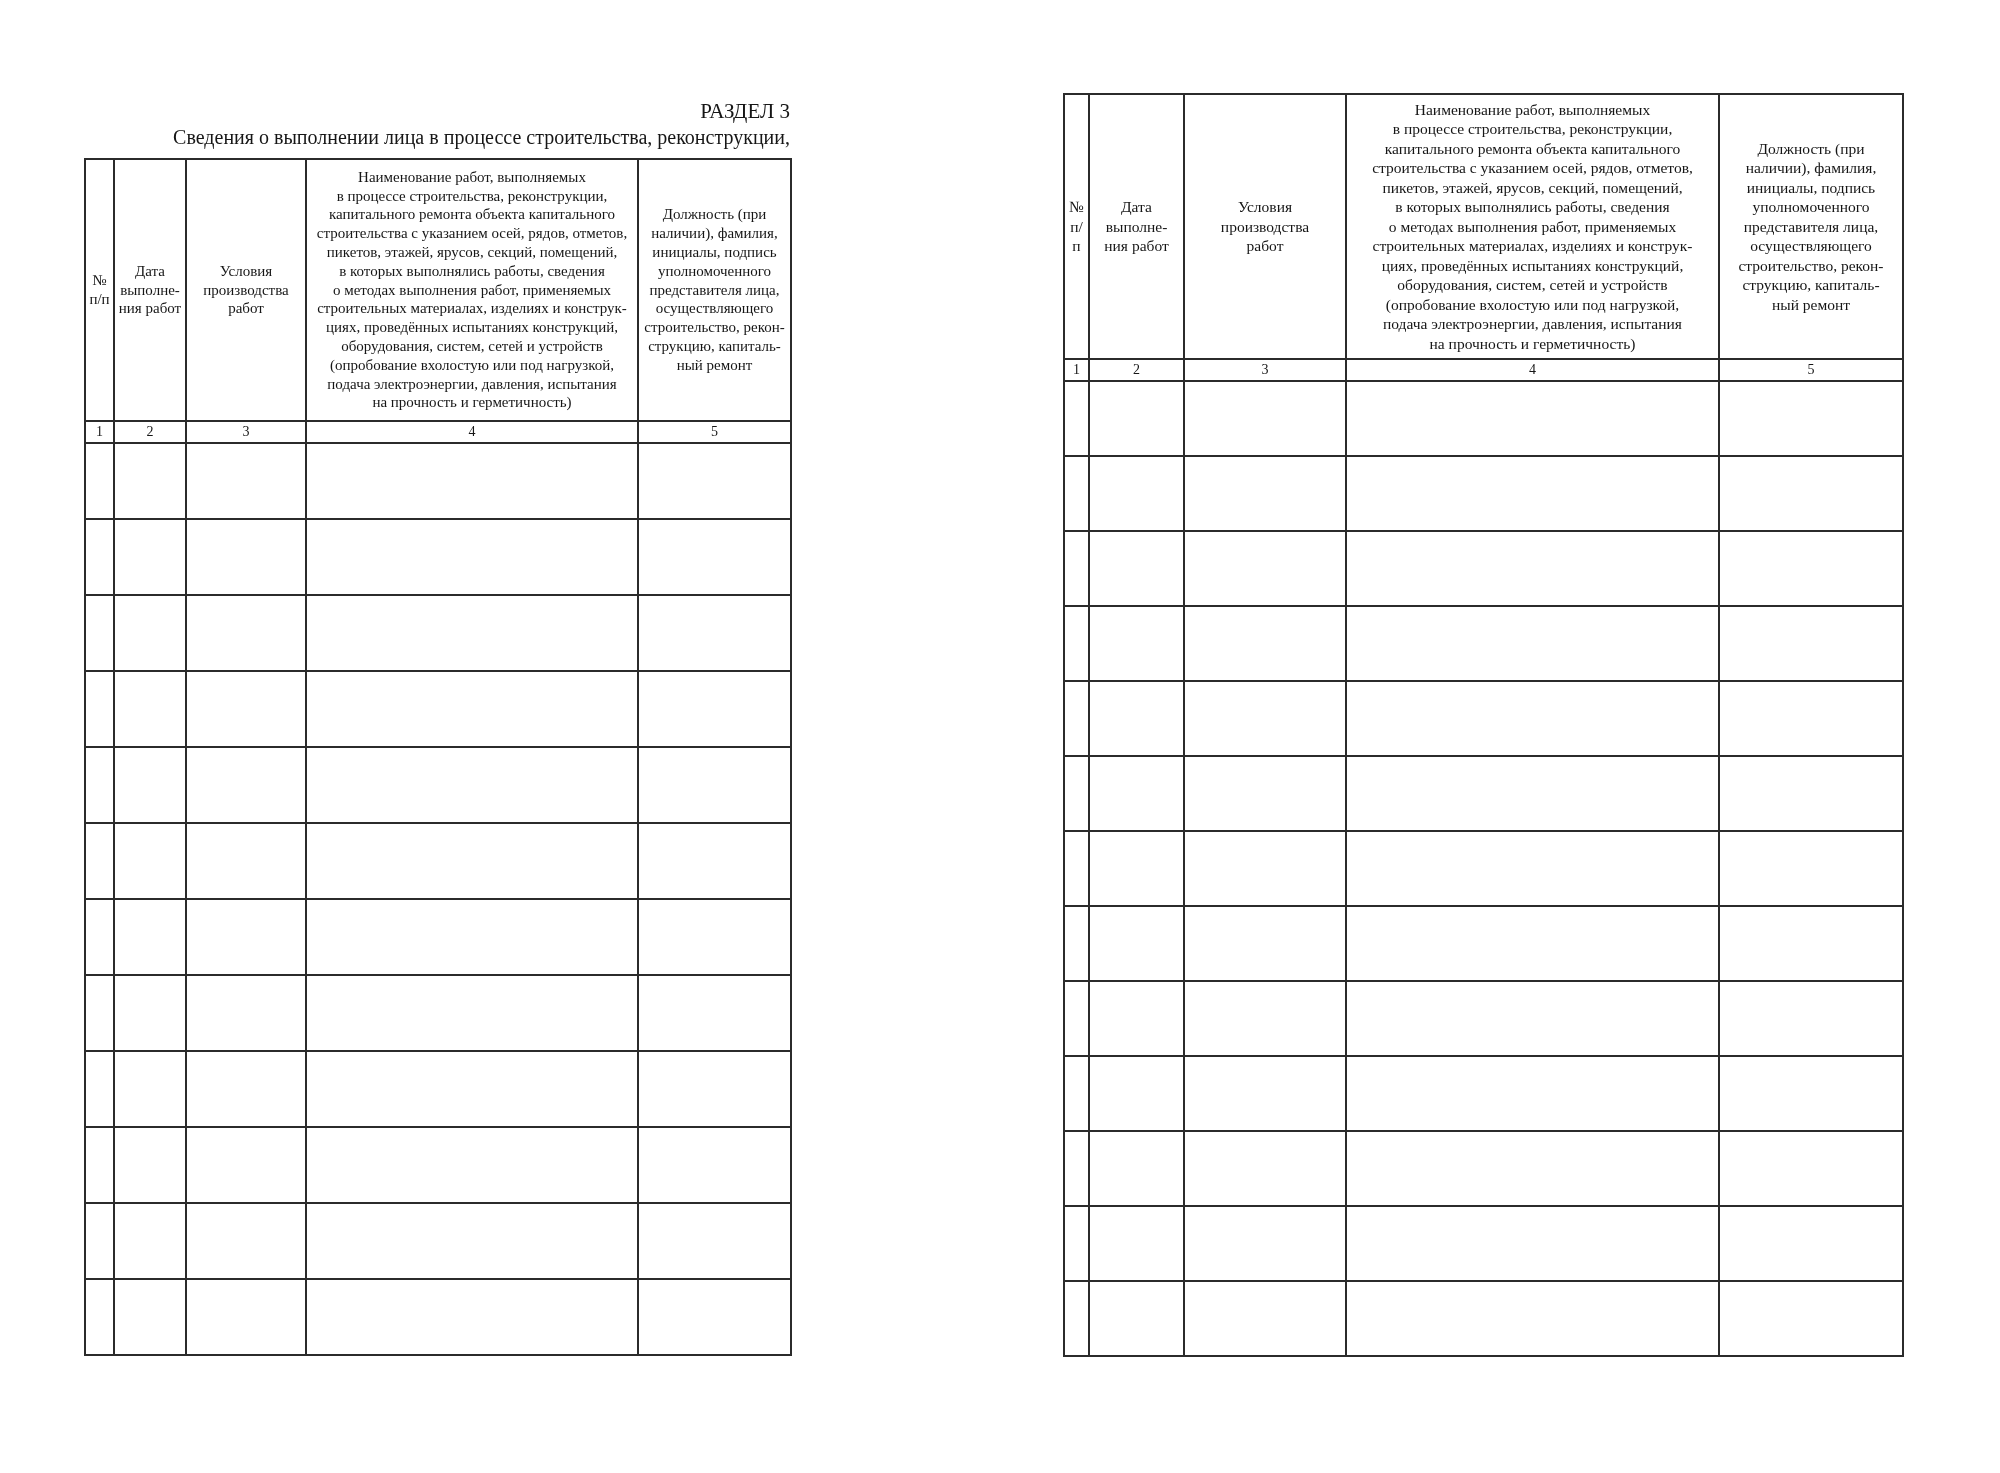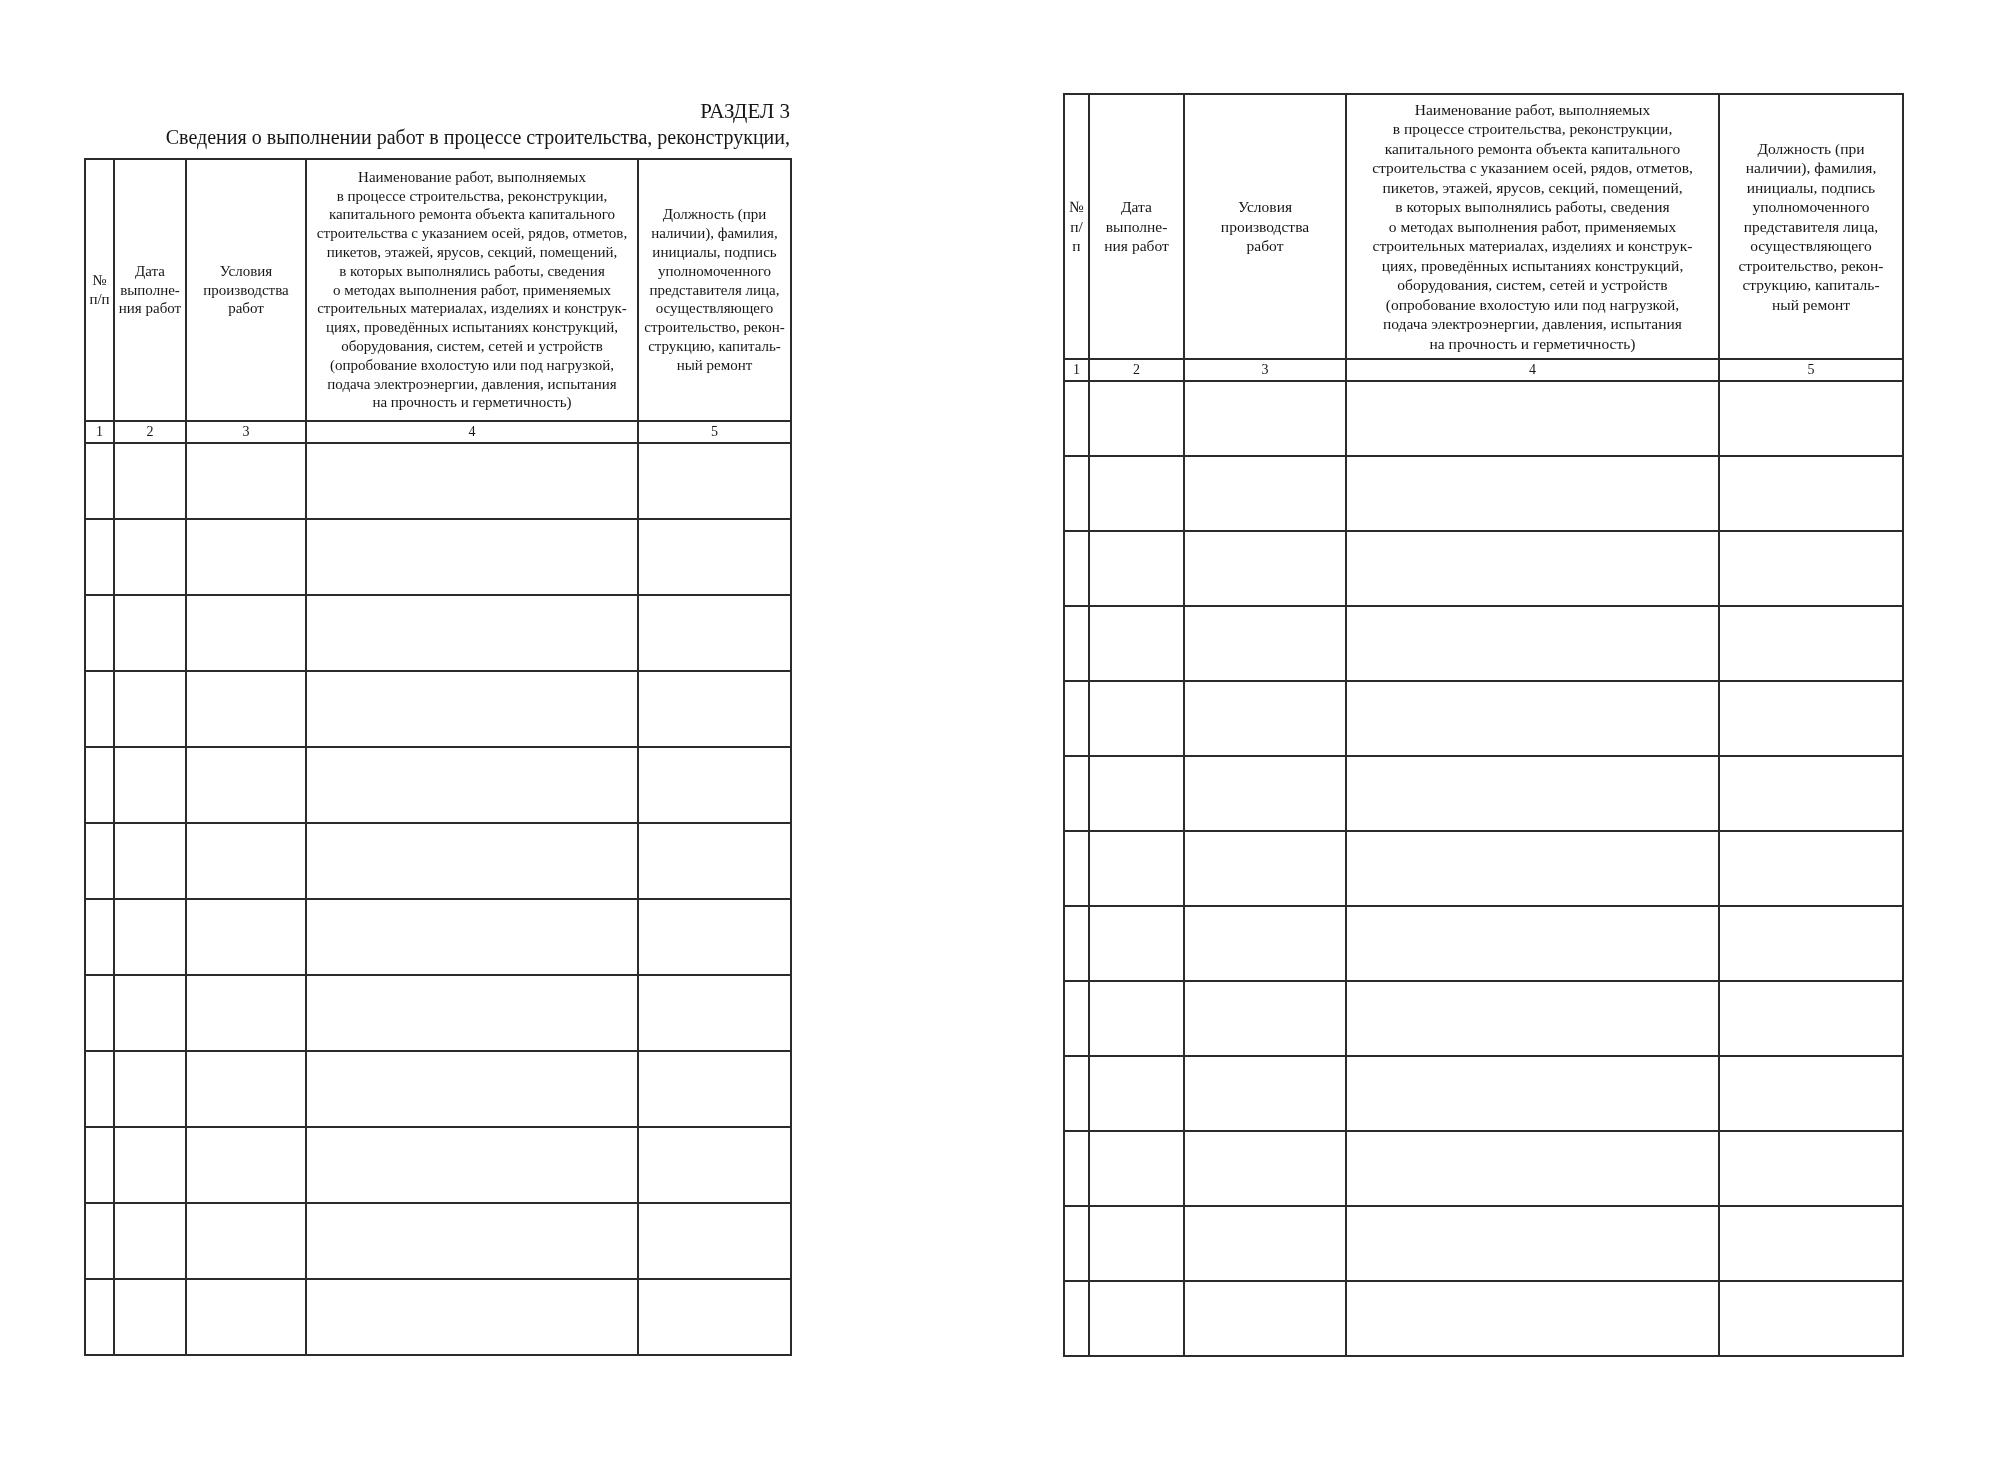--- a/index.html
+++ b/index.html
@@ -84,21 +84,21 @@
   .t-right col.c2 { width: 95px; }
   .t-right col.c3 { width: 162px; }
   .t-right col.c4 { width: 373px; }
   .t-right col.c5 { width: 184px; }
 </style>
 </head>
 <body>
 
 <div class="title-block">
   <div class="title-line">РАЗДЕЛ 3</div>
-  <div class="subtitle-line">Сведения о выполнении работ в процессе строительства, реконструкции,</div>
+  <div class="subtitle-line">Сведения о выполнении лица в процессе строительства, реконструкции,</div>
 </div>
 
 <div class="page" id="left-table-wrap">
   <table class="worklog t-left">
     <colgroup>
       <col class="c1">
         <col class="c2">
         <col class="c3">
         <col class="c4">
         <col class="c5">

